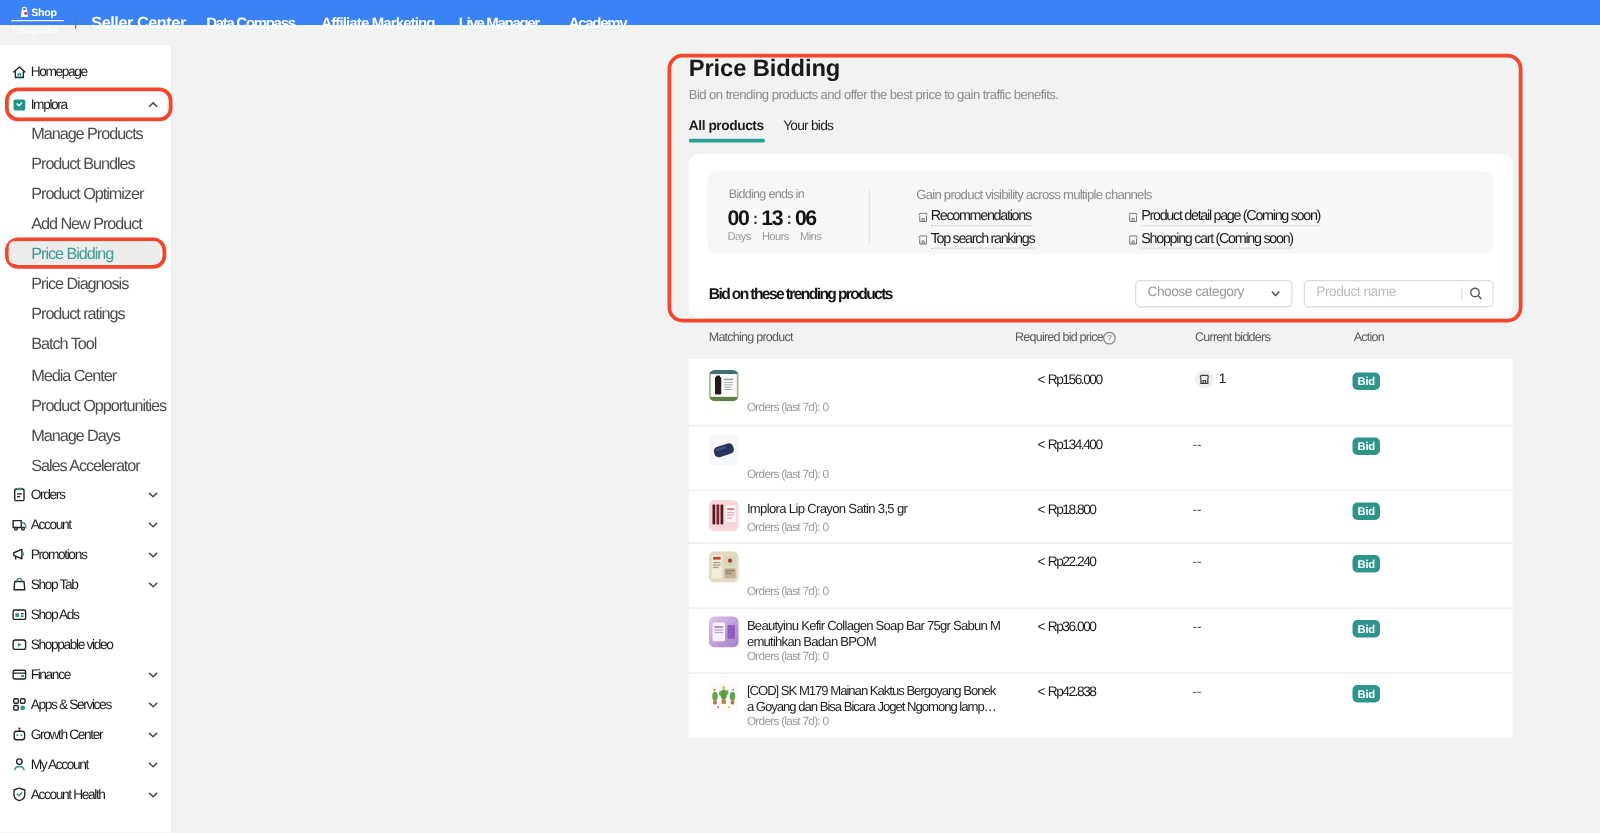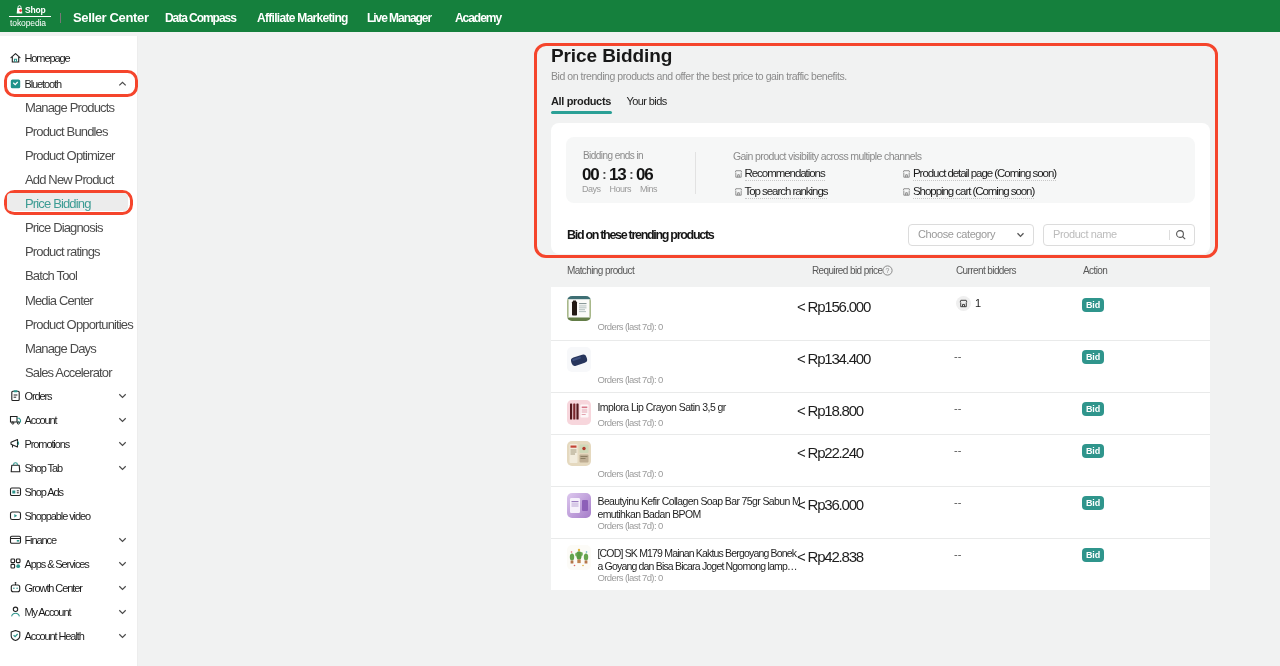--- a/index.html
+++ b/index.html
@@ -1,20 +1,20 @@
 <!DOCTYPE html>
 <html><head>
 <meta charset="utf-8">
 <style>
 *{margin:0;padding:0;box-sizing:border-box}
 html,body{width:1280px;height:666px;overflow:hidden}
 body{position:relative;font-family:"Liberation Sans",sans-serif;background:#f1f2f2;-webkit-font-smoothing:antialiased}
 .a{position:absolute}
 
-#hdr{left:0;top:0;width:1280px;height:32px;background:#15803d}
+#hdr{left:0;top:0;width:1280px;height:20px;background:#3b82f6}
 #hdr .nav{color:#fff;font-weight:bold;font-size:12px;letter-spacing:-1.05px;top:11px}
 #lgShop{left:25px;top:5px;color:#fff;font-weight:bold;font-size:8.5px;letter-spacing:-0.2px}
 #lgLine{left:9px;top:16px;width:42px;height:1px;background:#fff}
 #lgToko{left:10px;top:17.5px;color:#fff;font-size:8.5px;letter-spacing:-0.1px}
 #hv{left:60px;top:13px;width:1px;height:10px;background:#777}
 #sc{left:73px;top:10px;color:#fff;font-weight:bold;font-size:13px;letter-spacing:-0.35px}
 
 #side{left:0;top:36px;width:138px;height:630px;background:#fff;border-right:1px solid #ededed}
 .mi{left:0;width:138px;height:24px;font-size:11px;letter-spacing:-1.1px;color:#1c1c1c}
 .mi span.t{position:absolute;left:24.5px;top:50%;transform:translateY(-50%)}
@@ -47,21 +47,21 @@
 #inpt{left:1053px;top:228px;font-size:11px;color:#bcbcbc;letter-spacing:-0.4px}
 #redmain{left:534px;top:43px;width:684px;height:215px;border:3.5px solid #f5452c;border-radius:12px}
 
 .th{top:264.5px;font-size:10px;color:#585858;letter-spacing:-0.6px}
 #tbl{left:551px;top:287px;width:659px;height:303px;background:#fff}
 .row{left:0;width:659px}
 .row .sep{position:absolute;left:0;top:-0.5px;width:659px;height:1.8px;background:#e9eaea}
 .pimg{position:absolute;left:16px;width:24px;height:25px;border-radius:5px;overflow:hidden}
 .pt{position:absolute;left:46.5px;font-size:10.5px;line-height:13.1px;color:#1f1f1f;letter-spacing:-0.55px;white-space:pre}
 .po{position:absolute;left:46.5px;font-size:9.5px;color:#9b9b9b;letter-spacing:-0.6px}
-.pp{position:absolute;left:246px;font-size:15px;color:#1d1d1d;letter-spacing:-1.2px}
+.pp{position:absolute;left:279px;font-size:11px;color:#1d1d1d;letter-spacing:-1.2px}
 .pb{position:absolute;left:403px;font-size:11px;color:#555}
 .bid{position:absolute;left:531px;width:22px;height:14px;border-radius:4px;background:#2f958c;color:#fff;font-size:9px;font-weight:bold;text-align:center;line-height:14px;letter-spacing:-0.2px}
 </style>
 </head>
 <body>
 <div class="a" id="hdr">
   <svg class="a" style="left:15px;top:5px" width="9" height="10" viewBox="0 0 9 10">
       <path d="M2.2 3 h4.6 l0.5 5.5 h-5.6 Z" fill="#fff"></path>
       <path d="M3 3 V2.2 a1.5 1.5 0 0 1 3 0 V3" stroke="#fff" fill="none" stroke-width="0.9"></path>
       <circle cx="5.6" cy="5.6" r="1.3" fill="#e33"></circle>
@@ -85,21 +85,21 @@
         <path d="M5.5 11 V8.2 H7.5 V11" stroke="#2f958c" stroke-width="1.1" fill="none"></path>
       </svg>
       <span class="t">Homepage</span>
     </div>
   <div class="a redbox" style="left:3.5px;top:34px;width:134px;height:27px"></div>
   <div class="a mi" style="top:35.5px">
       <svg class="ic" width="13" height="13" viewBox="0 0 13 13">
         <rect x="1.8" y="2.5" width="9.4" height="8.8" rx="1.6" fill="#1f938a"></rect>
         <path d="M4.3 5.8 L6.2 7.6 L8.7 5" stroke="#fff" stroke-width="1.2" fill="none"></path>
       </svg>
-      <span class="t">Bluetooth</span>
+      <span class="t">Implora</span>
       <svg class="ch" width="9" height="6" viewBox="0 0 9 6">
         <path d="M1.3 4.4 L4.5 1.3 L7.7 4.4" stroke="#4a4a4a" stroke-width="1.2" fill="none"></path>
       </svg>
     </div>
   <div class="a si" style="top:59px">
       <span class="t">Manage Products</span>
     </div>
   <div class="a si" style="top:83px">
       <span class="t">Product Bundles</span>
     </div>

